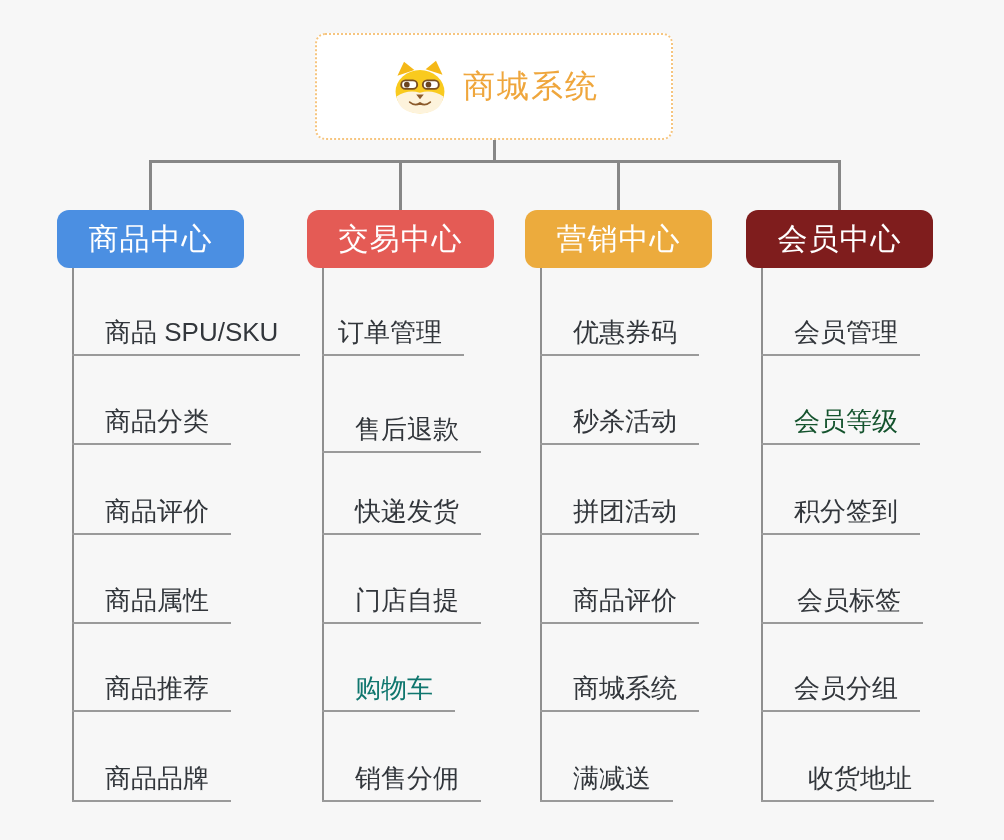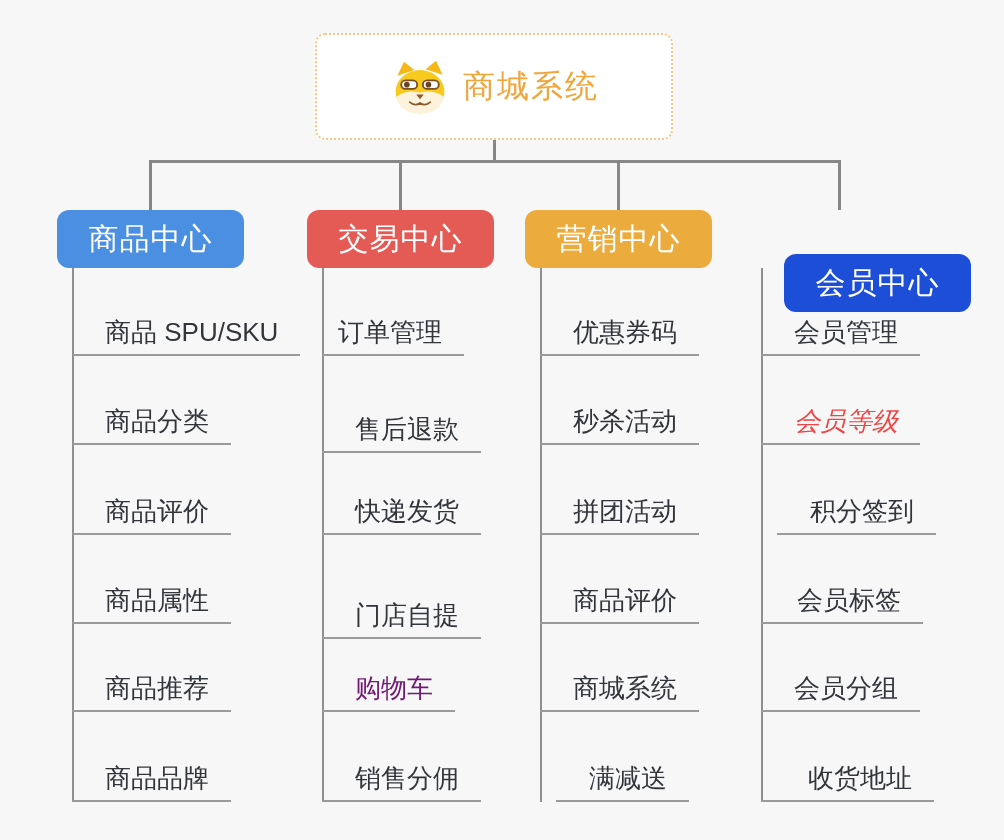--- a/index.html
+++ b/index.html
@@ -117,33 +117,33 @@
       <div class="leaf-row" style="left: 72px; top: 406px;"><span style="border-bottom-color: rgb(154, 154, 154); color: rgb(50, 54, 59);">商品分类</span></div>
       <div class="leaf-row" style="left: 72px; top: 496px;"><span style="border-bottom-color: rgb(154, 154, 154); color: rgb(50, 54, 59);">商品评价</span></div>
       <div class="leaf-row" style="left: 72px; top: 585px;"><span style="border-bottom-color: rgb(154, 154, 154); color: rgb(50, 54, 59);">商品属性</span></div>
       <div class="leaf-row" style="left: 72px; top: 673px;"><span style="border-bottom-color: rgb(154, 154, 154); color: rgb(50, 54, 59);">商品推荐</span></div>
       <div class="leaf-row" style="left: 72px; top: 763px;"><span style="border-bottom-color: rgb(154, 154, 154); color: rgb(50, 54, 59);">商品品牌</span></div>
       <div class="branch-header" style="left: 307px; background: rgb(228, 91, 85);">交易中心</div>
       <div class="trunk" style="left: 322px; background: rgb(143, 143, 143);"></div>
       <div class="leaf-row" style="left: 322px; top: 317px;"><span style="border-bottom-color: rgb(154, 154, 154); color: rgb(50, 54, 59); padding-left: 16px;">订单管理</span></div>
       <div class="leaf-row" style="left: 322px; top: 406px; margin-top: 8px;"><span style="border-bottom-color: rgb(154, 154, 154); color: rgb(50, 54, 59);">售后退款</span></div>
       <div class="leaf-row" style="left: 322px; top: 496px;"><span style="border-bottom-color: rgb(154, 154, 154); color: rgb(50, 54, 59);">快递发货</span></div>
-      <div class="leaf-row" style="left: 322px; top: 600px; text-align: right;"><span style="border-bottom-color: rgb(154, 154, 154); color: rgb(50, 54, 59);">门店自提</span></div>
-      <div class="leaf-row" style="left: 322px; top: 673px;"><span style="border-bottom-color: rgb(154, 154, 154); color: #701a75;">购物车</span></div>
+      <div class="leaf-row" style="left: 322px; top: 585px; text-align: right;"><span style="border-bottom-color: rgb(154, 154, 154); color: rgb(50, 54, 59);">门店自提</span></div>
+      <div class="leaf-row" style="left: 322px; top: 673px;"><span style="border-bottom-color: rgb(154, 154, 154); color: #0f766e;">购物车</span></div>
       <div class="leaf-row" style="left: 322px; top: 763px;"><span style="border-bottom-color: rgb(154, 154, 154); color: rgb(50, 54, 59);">销售分佣</span></div>
       <div class="branch-header" style="left: 525px; background: rgb(236, 171, 61);">营销中心</div>
       <div class="trunk" style="left: 540px; background: rgb(143, 143, 143);"></div>
       <div class="leaf-row" style="left: 540px; top: 317px;"><span style="border-bottom-color: rgb(154, 154, 154); color: rgb(50, 54, 59);">优惠券码</span></div>
       <div class="leaf-row" style="left: 540px; top: 406px;"><span style="border-bottom-color: rgb(154, 154, 154); color: rgb(50, 54, 59);">秒杀活动</span></div>
       <div class="leaf-row" style="left: 540px; top: 496px;"><span style="border-bottom-color: rgb(154, 154, 154); color: rgb(50, 54, 59);">拼团活动</span></div>
       <div class="leaf-row" style="left: 540px; top: 585px;"><span style="border-bottom-color: rgb(154, 154, 154); color: rgb(50, 54, 59);">商品评价</span></div>
       <div class="leaf-row" style="left: 540px; top: 673px;"><span style="border-bottom-color: rgb(154, 154, 154); color: rgb(50, 54, 59);">商城系统</span></div>
-      <div class="leaf-row" style="left: 540px; top: 763px; padding-left: 16px;"><span style="border-bottom-color: rgb(154, 154, 154); color: rgb(50, 54, 59);">满减送</span></div>
-      <div class="branch-header" style="left: 784px; background: #1d4ed8; margin-top: 44px;">会员中心</div>
+      <div class="leaf-row" style="left: 540px; top: 763px;"><span style="border-bottom-color: rgb(154, 154, 154); color: rgb(50, 54, 59);">满减送</span></div>
+      <div class="branch-header" style="left: 746px; background: #7f1d1d;">会员中心</div>
       <div class="trunk" style="left: 761px; background: rgb(143, 143, 143);"></div>
       <div class="leaf-row" style="left: 761px; top: 317px;"><span style="border-bottom-color: rgb(154, 154, 154); color: rgb(50, 54, 59);">会员管理</span></div>
-      <div class="leaf-row" style="left: 761px; top: 406px;"><span style="border-bottom-color: rgb(154, 154, 154); color: #ef4444; font-style: italic;">会员等级</span></div>
-      <div class="leaf-row" style="left: 761px; top: 496px; padding-left: 16px;"><span style="border-bottom-color: rgb(154, 154, 154); color: rgb(50, 54, 59);">积分签到</span></div>
+      <div class="leaf-row" style="left: 761px; top: 406px;"><span style="border-bottom-color: rgb(154, 154, 154); color: #14532d;">会员等级</span></div>
+      <div class="leaf-row" style="left: 761px; top: 496px;"><span style="border-bottom-color: rgb(154, 154, 154); color: rgb(50, 54, 59);">积分签到</span></div>
       <div class="leaf-row" style="left: 761px; top: 585px;"><span style="border-bottom-color: rgb(154, 154, 154); color: rgb(50, 54, 59); padding-left: 36px;">会员标签</span></div>
       <div class="leaf-row" style="left: 761px; top: 673px;"><span style="border-bottom-color: rgb(154, 154, 154); color: rgb(50, 54, 59);">会员分组</span></div>
       <div class="leaf-row" style="left: 761px; top: 763px;"><span style="border-bottom-color: rgb(154, 154, 154); color: rgb(50, 54, 59); padding-left: 47px;">收货地址</span></div>
     </div>
 </div>
 
 </body></html>

